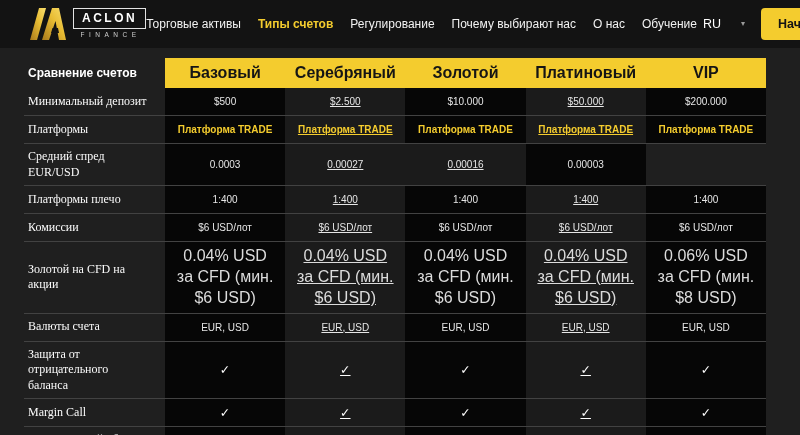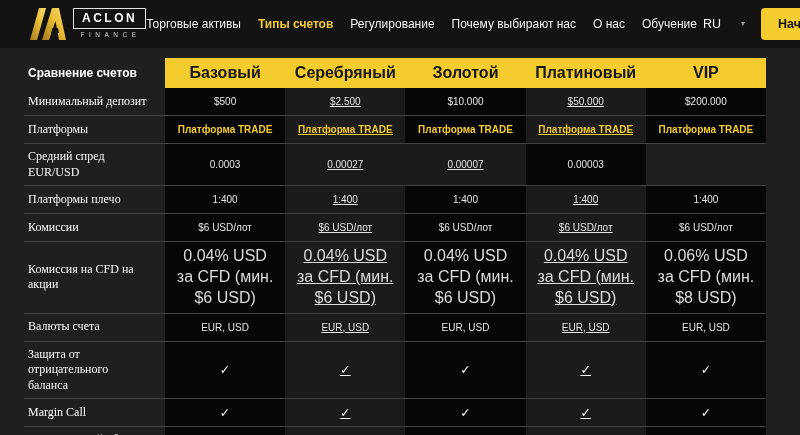--- a/index.html
+++ b/index.html
@@ -183,41 +183,41 @@
         <div class="cell platform">Платформа TRADE</div>
         <div class="cell alt platform">Платформа TRADE</div>
         <div class="cell platform">Платформа TRADE</div>
         <div class="cell alt platform">Платформа TRADE</div>
         <div class="cell platform">Платформа TRADE</div>
       </div>
       <div class="row">
         <div class="label-cell">Средний спред EUR/USD</div>
         <div class="cell">0.0003</div>
         <div class="cell alt">0.00027</div>
-        <div class="cell alt">0.00007</div>
+        <div class="cell alt">0.00016</div>
         <div class="cell">0.00003</div>
       </div>
       <div class="row">
         <div class="label-cell">Платформы плечо</div>
         <div class="cell">1:400</div>
         <div class="cell alt">1:400</div>
         <div class="cell">1:400</div>
         <div class="cell alt">1:400</div>
         <div class="cell">1:400</div>
       </div>
       <div class="row">
         <div class="label-cell">Комиссии</div>
         <div class="cell">$6 USD/лот</div>
         <div class="cell alt">$6 USD/лот</div>
         <div class="cell">$6 USD/лот</div>
         <div class="cell alt">$6 USD/лот</div>
         <div class="cell">$6 USD/лот</div>
       </div>
       <div class="row">
-        <div class="label-cell">Комиссия на CFD на акции</div>
+        <div class="label-cell">Золотой на CFD на акции</div>
         <div class="cell small">0.04% USD за CFD (мин. $6 USD)</div>
         <div class="cell alt small">0.04% USD за CFD (мин. $6 USD)</div>
         <div class="cell small">0.04% USD за CFD (мин. $6 USD)</div>
         <div class="cell alt small">0.04% USD за CFD (мин. $6 USD)</div>
         <div class="cell small">0.06% USD за CFD (мин. $8 USD)</div>
       </div>
       <div class="row">
         <div class="label-cell">Валюты счета</div>
         <div class="cell">EUR, USD</div>
         <div class="cell alt">EUR, USD</div>

